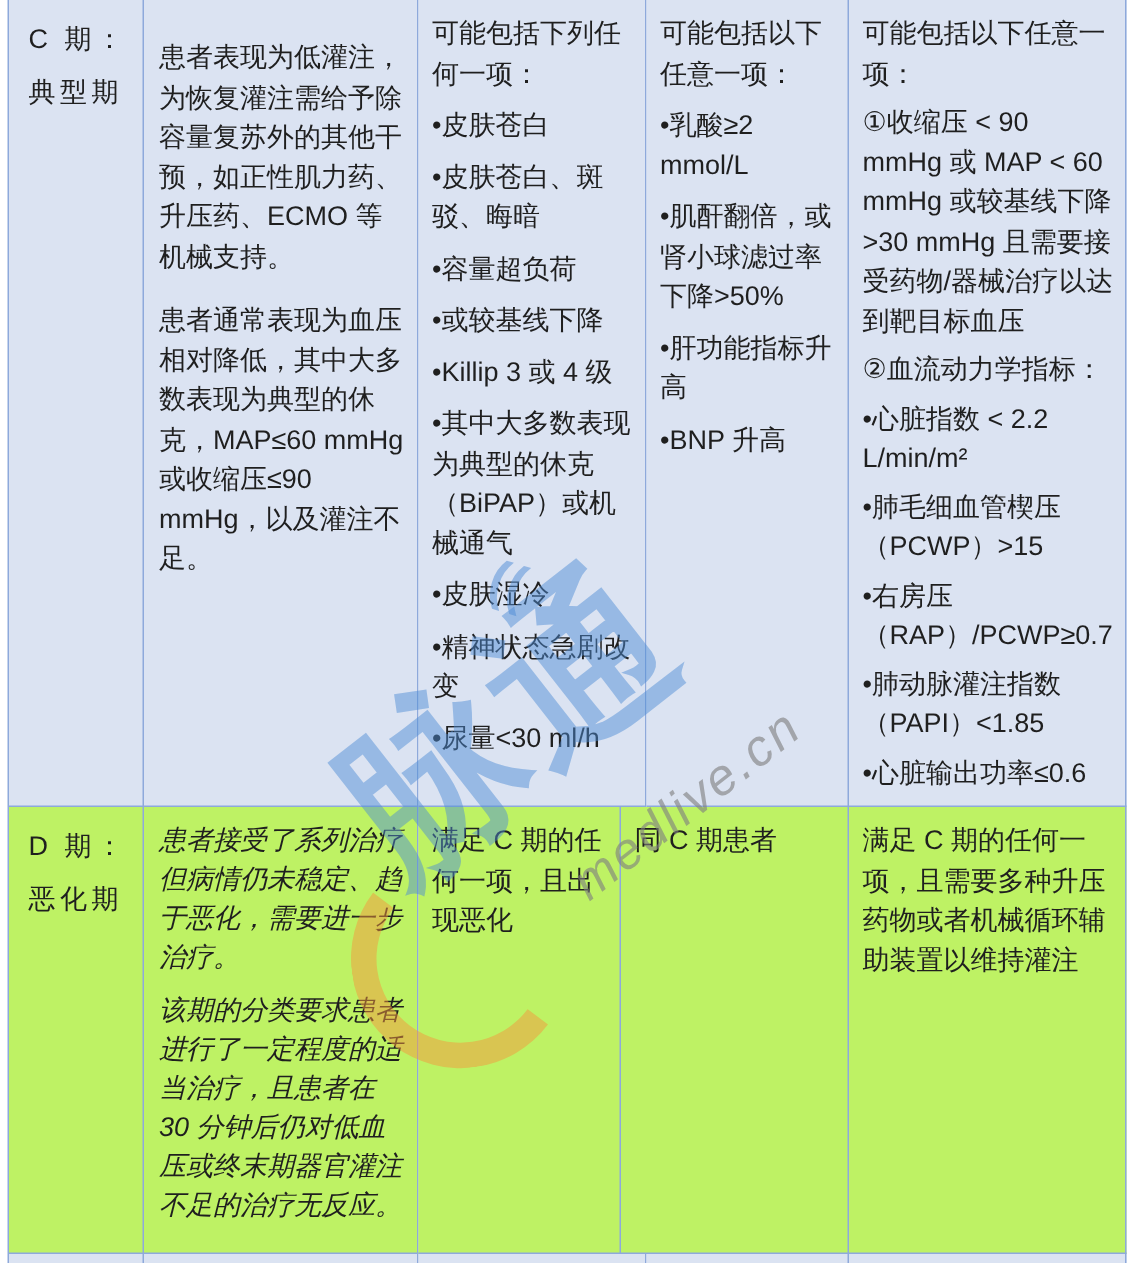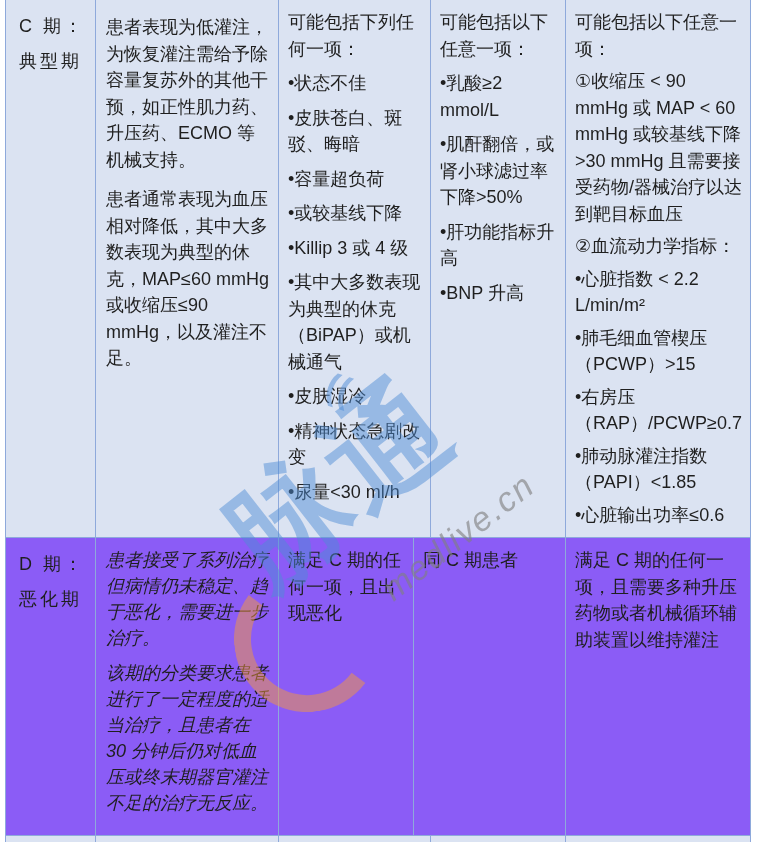--- a/index.html
+++ b/index.html
@@ -24,30 +24,30 @@
   .row-sliver{height:6px;}
   .cell{
     box-sizing:border-box;
     border-right:1px solid var(--border);
     padding:9px 8px 0 9px;
     overflow:hidden;
     font-size:18px;
     line-height:26.5px;
   }
   .row-c .cell{background:var(--rowc-bg);border-bottom:1px solid var(--border);}
-  .row-d .cell{background:#8b5cf6;border-bottom:1px solid var(--border);}
+  .row-d .cell{background:#bef264;border-bottom:1px solid var(--border);}
   .row-sliver .cell{background:var(--rowc-bg);padding:0;}
   .c1{width:90px;padding-left:13px;padding-top:11px;}
   .c2{width:183px;padding-left:10px;}
   .c3{width:152px;}
   .c4{width:135px;}
   .c5{width:185px;}
   .cell p{margin:0 0 8px 0;}
   .c1 p{margin:0 0 5px 0;line-height:30px;letter-spacing:3px;}
-  .c2 p{margin:5px 0 13px 0;}
+  .c2 p{margin:16px 0 13px 0;}
   .c5 p{margin:0 0 6px 0;}
   .row-d .c2 p{margin:0 0 9px 0;line-height:26px;font-style:italic;}
 
   
   .watermark{
     position:absolute;left:208px;top:388px;width:350px;height:320px;
     transform:rotate(-38deg);
     pointer-events:none;z-index:5;
   }
   .wm-logo{
@@ -86,21 +86,21 @@
     <div class="cell c1">
       <p>C 期：</p>
       <p>典型期</p>
     </div>
     <div class="cell c2">
       <p>患者表现为低灌注，为恢复灌注需给予除容量复苏外的其他干预，如正性肌力药、升压药、ECMO 等机械支持。</p>
       <p>患者通常表现为血压相对降低，其中大多数表现为典型的休克，MAP≤60 mmHg 或收缩压≤90 mmHg，以及灌注不足。</p>
     </div>
     <div class="cell c3">
       <p>可能包括下列任何一项：</p>
-      <p>•状态不佳</p>
+      <p>•皮肤苍白</p>
       <p>•皮肤苍白、斑驳、晦暗</p>
       <p>•容量超负荷</p>
       <p>•或较基线下降</p>
       <p>•Killip 3 或 4 级</p>
       <p>•其中大多数表现为典型的休克（BiPAP）或机械通气</p>
       <p>•皮肤湿冷</p>
       <p>•精神状态急剧改变</p>
       <p>•尿量&lt;30 ml/h</p>
     </div>
     <div class="cell c4">

